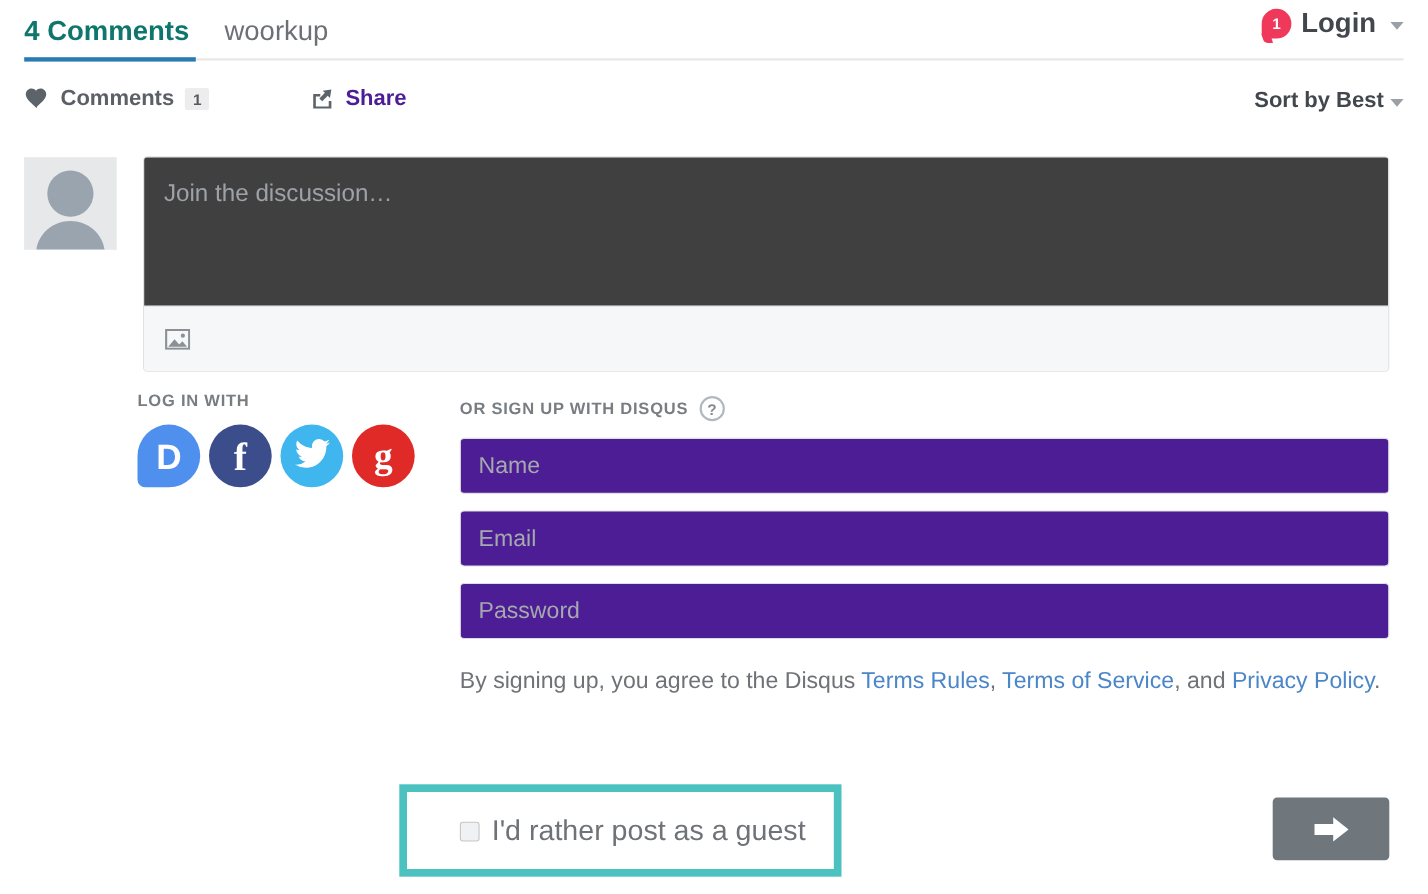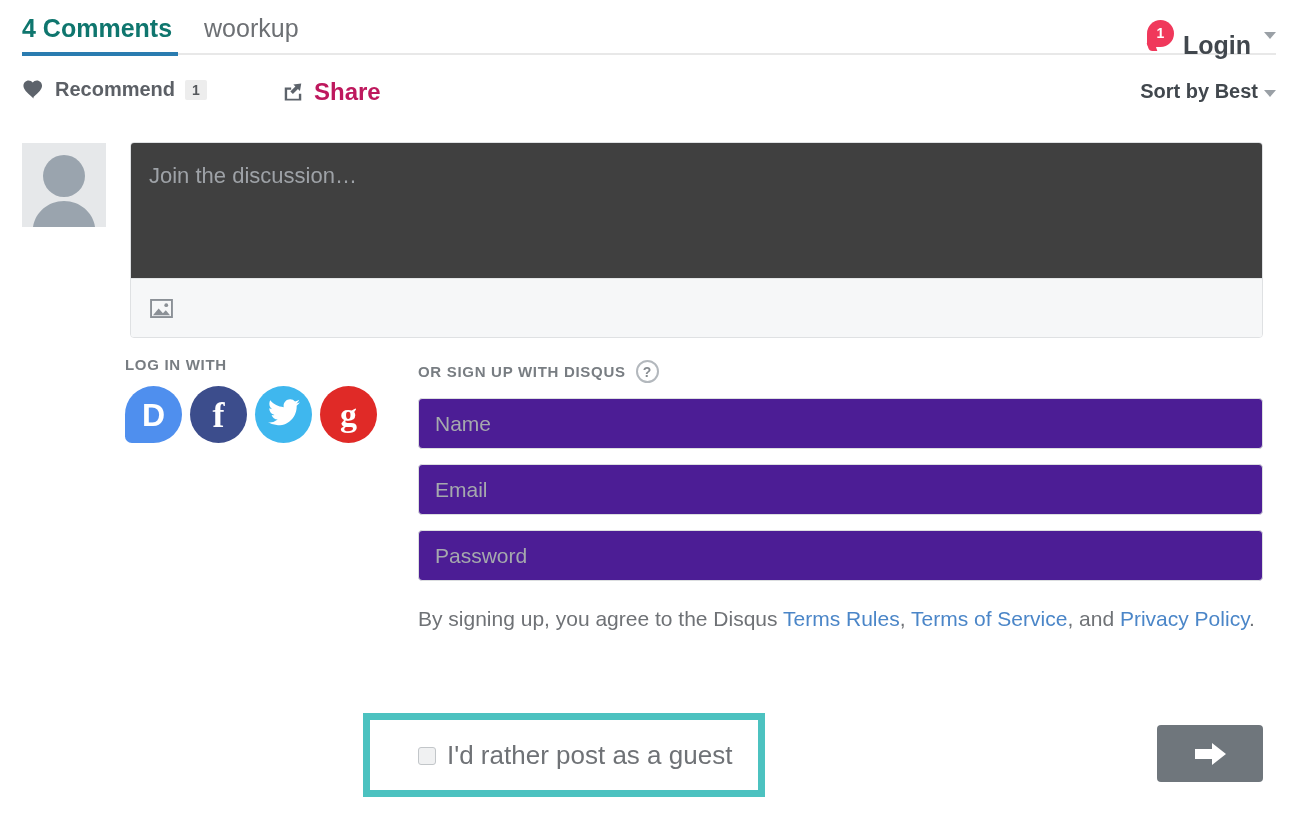--- a/index.html
+++ b/index.html
@@ -70,21 +70,20 @@
     position: absolute; left: 1px; bottom: -4px;
     width: 8px; height: 8px;
     background: #f0385b;
     border-radius: 0 0 0 3px;
     transform: skewX(18deg);
   }
   .login-badge span { position: relative; z-index: 2; }
   .login-text {
     font-size: 25px; font-weight: bold; color: #41474d;
     line-height: 30px;
-    margin-top: 24px;
   }
   .caret-down {
     width: 0; height: 0;
     border-left: 6px solid transparent;
     border-right: 6px solid transparent;
     border-top: 7px solid #9aa0a6;
     margin-left: 4px; margin-top: 5px;
   }
 
   
@@ -110,21 +109,21 @@
     border-radius: 2px;
     line-height: 1;
   }
   .share {
     position: absolute; left: 282px; top: 6px;
     display: flex; align-items: center; gap: 10px;
     cursor: pointer;
   }
   .share-icon { width: 22px; height: 22px; display: block; }
   .share-label {
-    font-size: 24px; font-weight: bold; color: #be185d;
+    font-size: 20px; font-weight: bold; color: #4c1d95;
   }
   .sortby {
     position: absolute; right: 22px; top: 8px;
     display: flex; align-items: center; gap: 2px;
     cursor: pointer;
   }
   .sortby-label {
     font-size: 20px; font-weight: bold; color: #41474d;
   }
   .sortby .caret-down { margin-top: 4px; }
@@ -281,21 +280,21 @@
   </div>
 </div>
 
 <div class="actionbar">
   <div class="recommend">
     <span>
       <svg class="heart-icon" viewBox="0 0 24 24" aria-hidden="true">
         <path d="M12 21.3l-1.6-1.5C4.8 14.7 1.5 11.7 1.5 8 1.5 5 3.9 2.6 6.9 2.6c1.7 0 3.3.8 4.3 2 1-1.2 2.6-2 4.3-2 3 0 5.4 2.4 5.4 5.4 0 3.7-3.3 6.7-8.9 11.8L12 21.3z" fill="#5d636b"></path>
       </svg>
     </span>
-    <span class="recommend-label">Recommend</span>
+    <span class="recommend-label">Comments</span>
     <span class="recommend-count">1</span>
   </div>
 
   <div class="share">
     <span>
       <svg class="share-icon" viewBox="0 0 24 24" aria-hidden="true">
         <path d="M3 7h7v2.6H5.6v9.8h12.8V14H21v7.4H3V7z" fill="#5d636b"></path>
         <path d="M21 2.6l-8.6 1.1 2.2 2.2-5.5 5.5 2.8 2.8 5.5-5.5 2.2 2.2L21 2.6z" fill="#5d636b"></path>
       </svg>
     </span>

